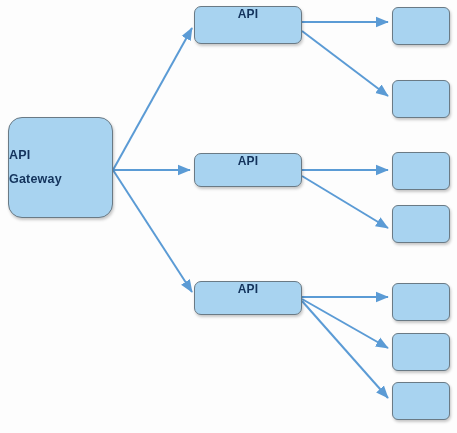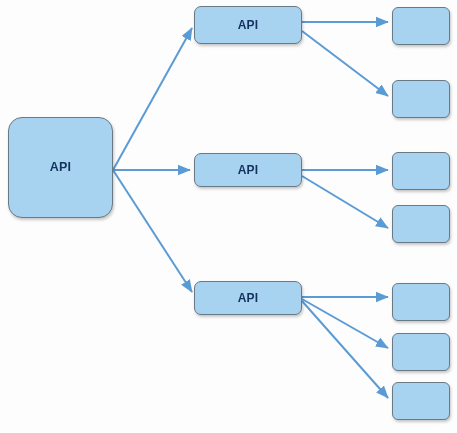--- a/index.html
+++ b/index.html
@@ -25,21 +25,21 @@
     height: 433px;
   }
   .node {
     position: absolute;
     box-sizing: border-box;
     background: #a8d3f0;
     border: 1px solid #6a7a85;
     border-radius: 7px;
     box-shadow: 1px 2px 3px rgba(0,0,0,0.22);
     display: flex;
-    align-items: center;
+    align-items: flex-start;
     justify-content: center;
     color: #13335c;
     font-size: 12px;
     font-weight: bold;
     letter-spacing: 0.2px;
     z-index: 2;
   }
   .node-gateway {
     border-radius: 14px;
     font-size: 12.5px;
@@ -74,20 +74,21 @@
         <line x1="302" y1="170" x2="388" y2="170"></line>
         <line x1="302" y1="176" x2="388" y2="228"></line>
         <line x1="302" y1="297" x2="388" y2="297"></line>
         <line x1="302" y1="299" x2="388" y2="348"></line>
         <line x1="302" y1="301" x2="388" y2="398"></line>
       </g>
   </svg>
 
   <div class="node node-gateway" id="gateway-node" style="left: 8px; top: 117px; width: 105px; height: 101px;">
     <span class="gw-line">API</span>
+    <span class="gw-line">Gateway</span>
   </div>
 
   <div id="services-group">
       <div class="node " style="left: 194px; top: 6px; width: 108px; height: 38px;">
         <span>API</span>
       </div>
       <div class="node " style="left: 194px; top: 153px; width: 108px; height: 34px;">
         <span>API</span>
       </div>
       <div class="node " style="left: 194px; top: 281px; width: 108px; height: 34px;">

